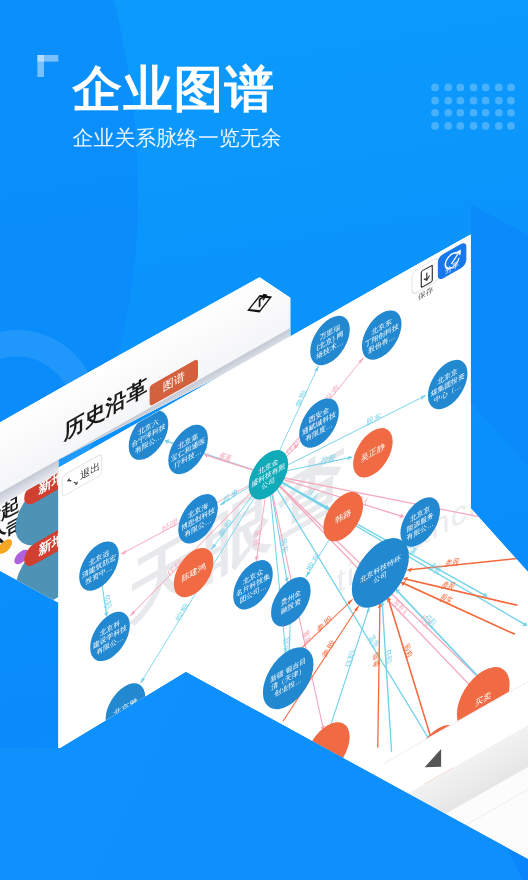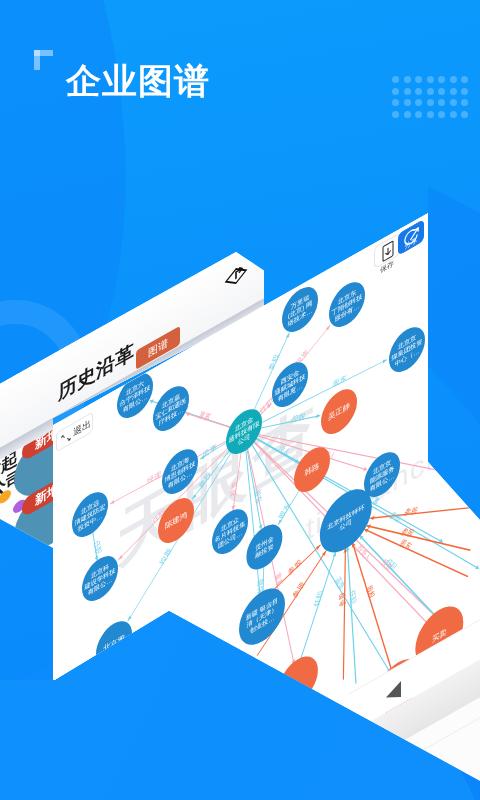--- a/index.html
+++ b/index.html
@@ -27,21 +27,21 @@
   
   .corner-bracket { position:absolute; left:34px; top:50px; width:19px; height:20px; }
   .corner-bracket:before { content:""; position:absolute; left:0; top:0; width:19px; height:6px;
       background:rgba(255,255,255,.45); }
   .corner-bracket:after  { content:""; position:absolute; left:0; top:0; width:6px; height:20px;
       background:rgba(255,255,255,.45); }
   .dotgrid { position:absolute; left:392px; top:76px; width:74px; height:42px; }
   .dotgrid i { position:absolute; width:7px; height:7px; border-radius:50%;
       background:rgba(255,255,255,.25); }
 
-  .title { position:absolute; left:66px; top:56px; font-size:35px; line-height:50px;
+  .title { position:absolute; left:66px; top:56px; font-size:45px; line-height:50px;
       font-weight:bold; color:#fff; letter-spacing:1px; white-space:nowrap; }
   .sub { position:absolute; left:66px; top:113px; font-size:19px; line-height:28px;
       color:#e9f4ff; white-space:nowrap; font-weight:400; }
 
   
   .scene { position:absolute; left:0; top:0; width:480px; height:800px; }
   .plane { position:absolute; left:0; top:0; transform-origin:0 0; }
 
   
   .clipwrap { position:absolute; left:0; top:0; width:480px; height:800px; }
@@ -435,14 +435,15 @@
     </div>
     <div class="blue-right"></div>
     <div class="blue-bottom">
       <div class="bb1"></div>
       <div class="bb2"></div>
     </div>
   </div>
 
   <div class="title">企业图谱</div>
   <div class="sub">
+    <div>企业关系脉络一览无余</div>
   </div>
 </div>
 
 </body></html>

